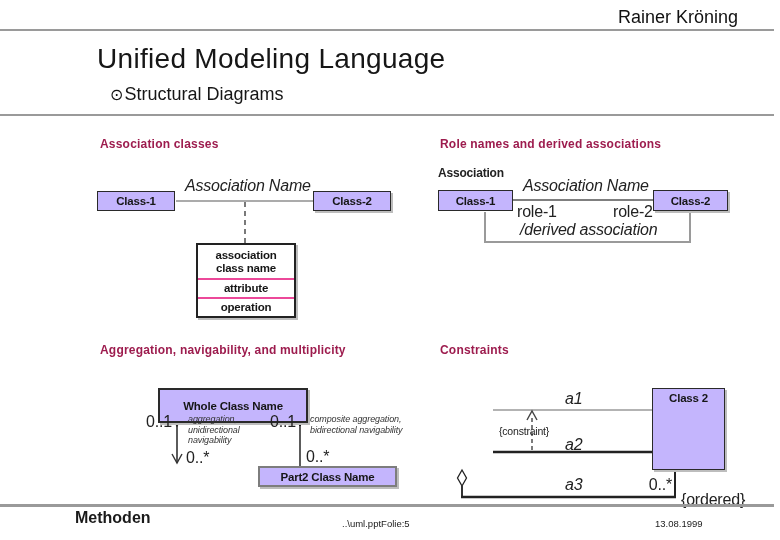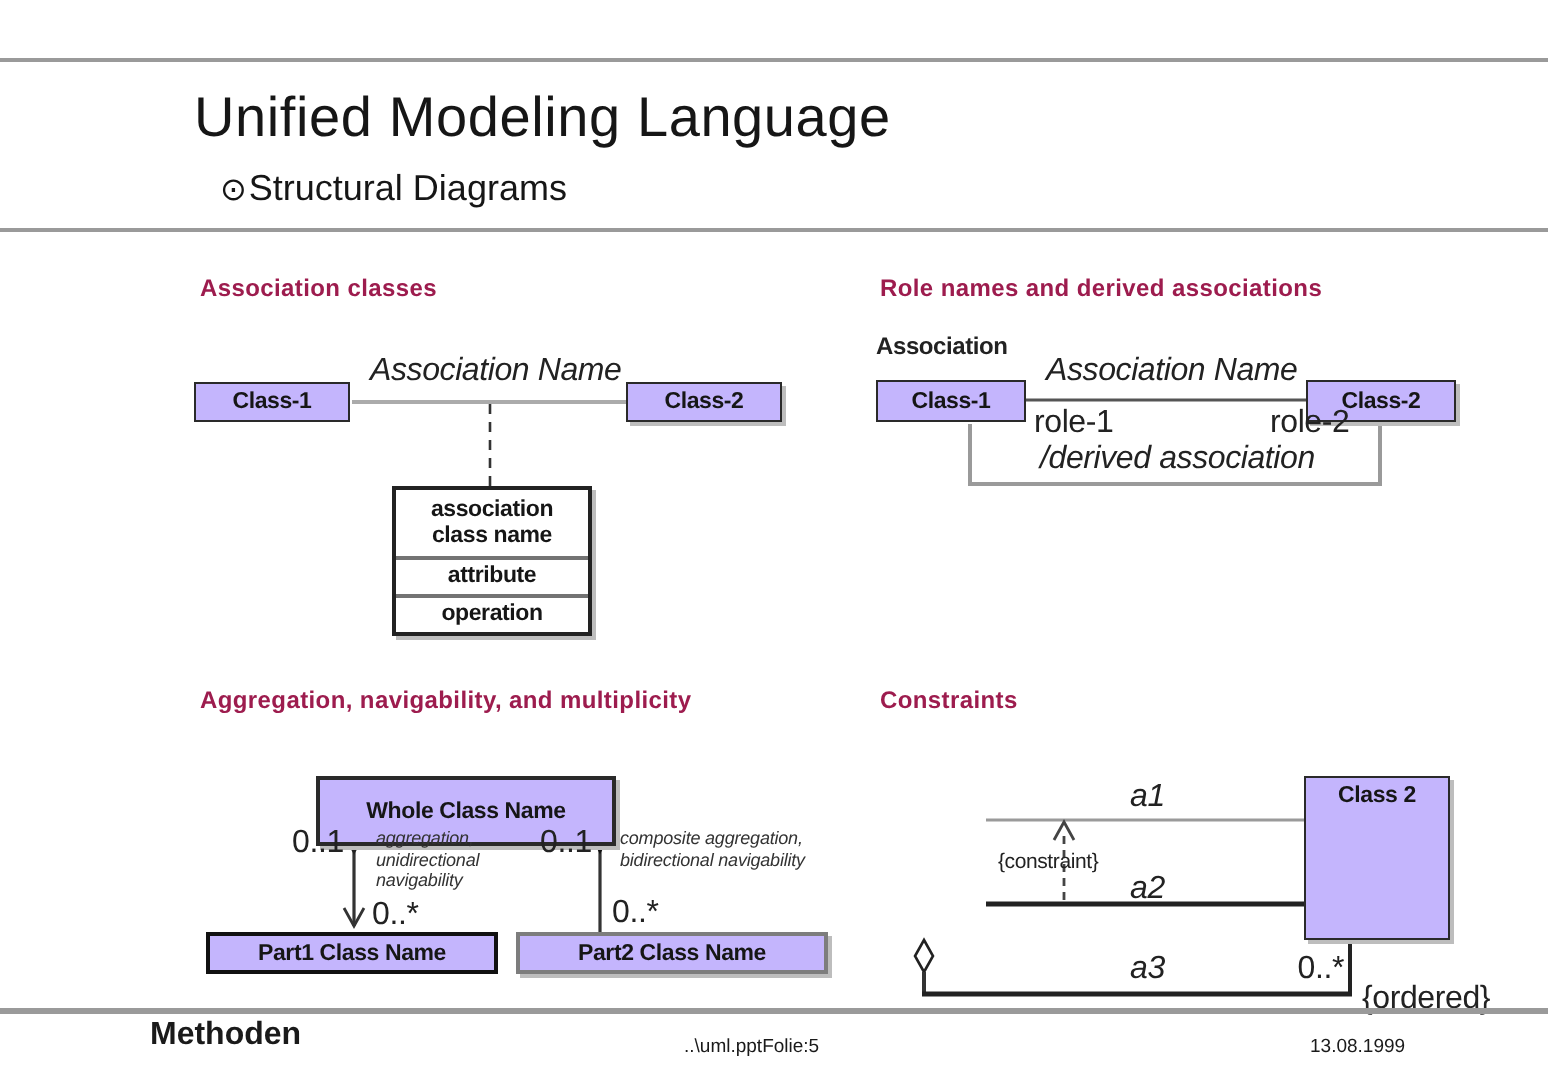--- a/index.html
+++ b/index.html
@@ -20,40 +20,41 @@
   .sec { position:absolute; font-size:12px; font-weight:bold; letter-spacing:0.2px; }
 
   .box { position:absolute; background:#c4b5fd; border:1.6px solid #2a2a2a; display:flex; align-items:center;
          justify-content:center; font-weight:bold; font-size:11.5px; color:#161616; letter-spacing:-0.2px; }
   .shadow { box-shadow:2px 2px 0 #bdbdbd; }
   .thick { border-width:2.2px; border-color:#111; }
   .grayborder { border-color:#7d7d7d; }
   .toptext { align-items:flex-start; padding-top:3px; }
 
   .assocbox { position:absolute; background:#fff; border:2px solid #222; box-shadow:2px 2px 0 #bdbdbd; }
-  .arow { border-top:2px solid #737373; display:flex; flex-direction:column; align-items:center; justify-content:center;
+  .arow { border-top:2px solid #ec4899; display:flex; flex-direction:column; align-items:center; justify-content:center;
           font-weight:bold; font-size:11.5px; color:#161616; line-height:13px; letter-spacing:-0.2px; }
   .arow:first-child { border-top:none; }
 
   .lbl { position:absolute; font-size:16px; color:#222; letter-spacing:-0.2px; white-space:nowrap; }
   .ital { font-style:italic; }
   .ctr { text-align:center; }
   .note { position:absolute; font-size:9px; font-style:italic; color:#333; line-height:10.5px; letter-spacing:-0.1px; white-space:nowrap; }
 
   .wires { position:absolute; left:0; top:0; }
 
   .footer-left { position:absolute; left:75px; top:509px; font-weight:bold; font-size:16px; }
   .footer-center { position:absolute; left:342px; top:518px; font-size:9.5px; display:flex; gap:0; }
   .footer-date { position:absolute; left:655px; top:518px; font-size:9.5px; }
 </style>
 </head>
 <body>
 
 <div class="slide">
 
+  <div class="author">Rainer Kröning</div>
   <div class="rule rule-top"></div>
   <div class="title">Unified Modeling Language</div>
   <div class="subtitle">
     <span class="bullet">⊙</span>
     <span>Structural Diagrams</span>
   </div>
   <div class="rule rule-mid"></div>
 
   <svg class="wires" width="780" height="540" viewBox="0 0 780 540">
 
@@ -92,27 +93,26 @@
     <div class="arow" style="height:19px;">attribute</div>
     <div class="arow" style="height:19px;">operation</div>
   </div>
 
   <div class="sec" style="left: 440px; top: 137px; color: rgb(157, 28, 78);">Role names and derived associations</div>
   <div class="lbl" style="left:438px; top:166px; font-weight:bold; font-size:12px;">Association</div>
   <div class="box" style="left:438px; top:190px; width:75px; height:21px;">Class-1</div>
   <div class="box shadow" style="left:653px; top:190px; width:75px; height:21px;">Class-2</div>
   <div class="lbl ital ctr" style="left:523px; top:177px; width:120px;">Association Name</div>
   <div class="lbl" style="left:517px; top:203px;">role-1</div>
-  <div class="lbl" style="left:635px; top:203px;">role-2</div>
+  <div class="lbl" style="left:613px; top:203px;">role-2</div>
   <div class="lbl ital ctr" style="left:520px; top:221px; width:130px;">/derived association</div>
 
   <div class="sec" style="left: 100px; top: 343px; color: rgb(157, 28, 78);">Aggregation, navigability, and multiplicity</div>
   <div class="box shadow" style="left:158px; top:388px; width:150px; height:35px; border-width:2px;">Whole Class Name</div>
-  <div class="box thick" style="left:103px; top:466px; width:146px; height:21px;">Part1 Class Name</div>
-  <div class="box shadow grayborder" style="left:258px; top:466px; width:156px; height:21px; border-width:2px;">Part2 Class Name</div>
+  <div class="box shadow grayborder" style="left:258px; top:466px; width:139px; height:21px; border-width:2px;">Part2 Class Name</div>
   <div class="lbl" style="left:146px; top:413px;">0..1</div>
   <div class="note" style="left:188px; top:414px;">
     <div>aggregation,</div>
     <div>unidirectional</div>
     <div>navigability</div>
   </div>
   <div class="lbl" style="left:186px; top:449px;">0..*</div>
   <div class="lbl" style="left:270px; top:413px;">0..1</div>
   <div class="note" style="left:310px; top:414px;">
     <div>composite aggregation,</div>

